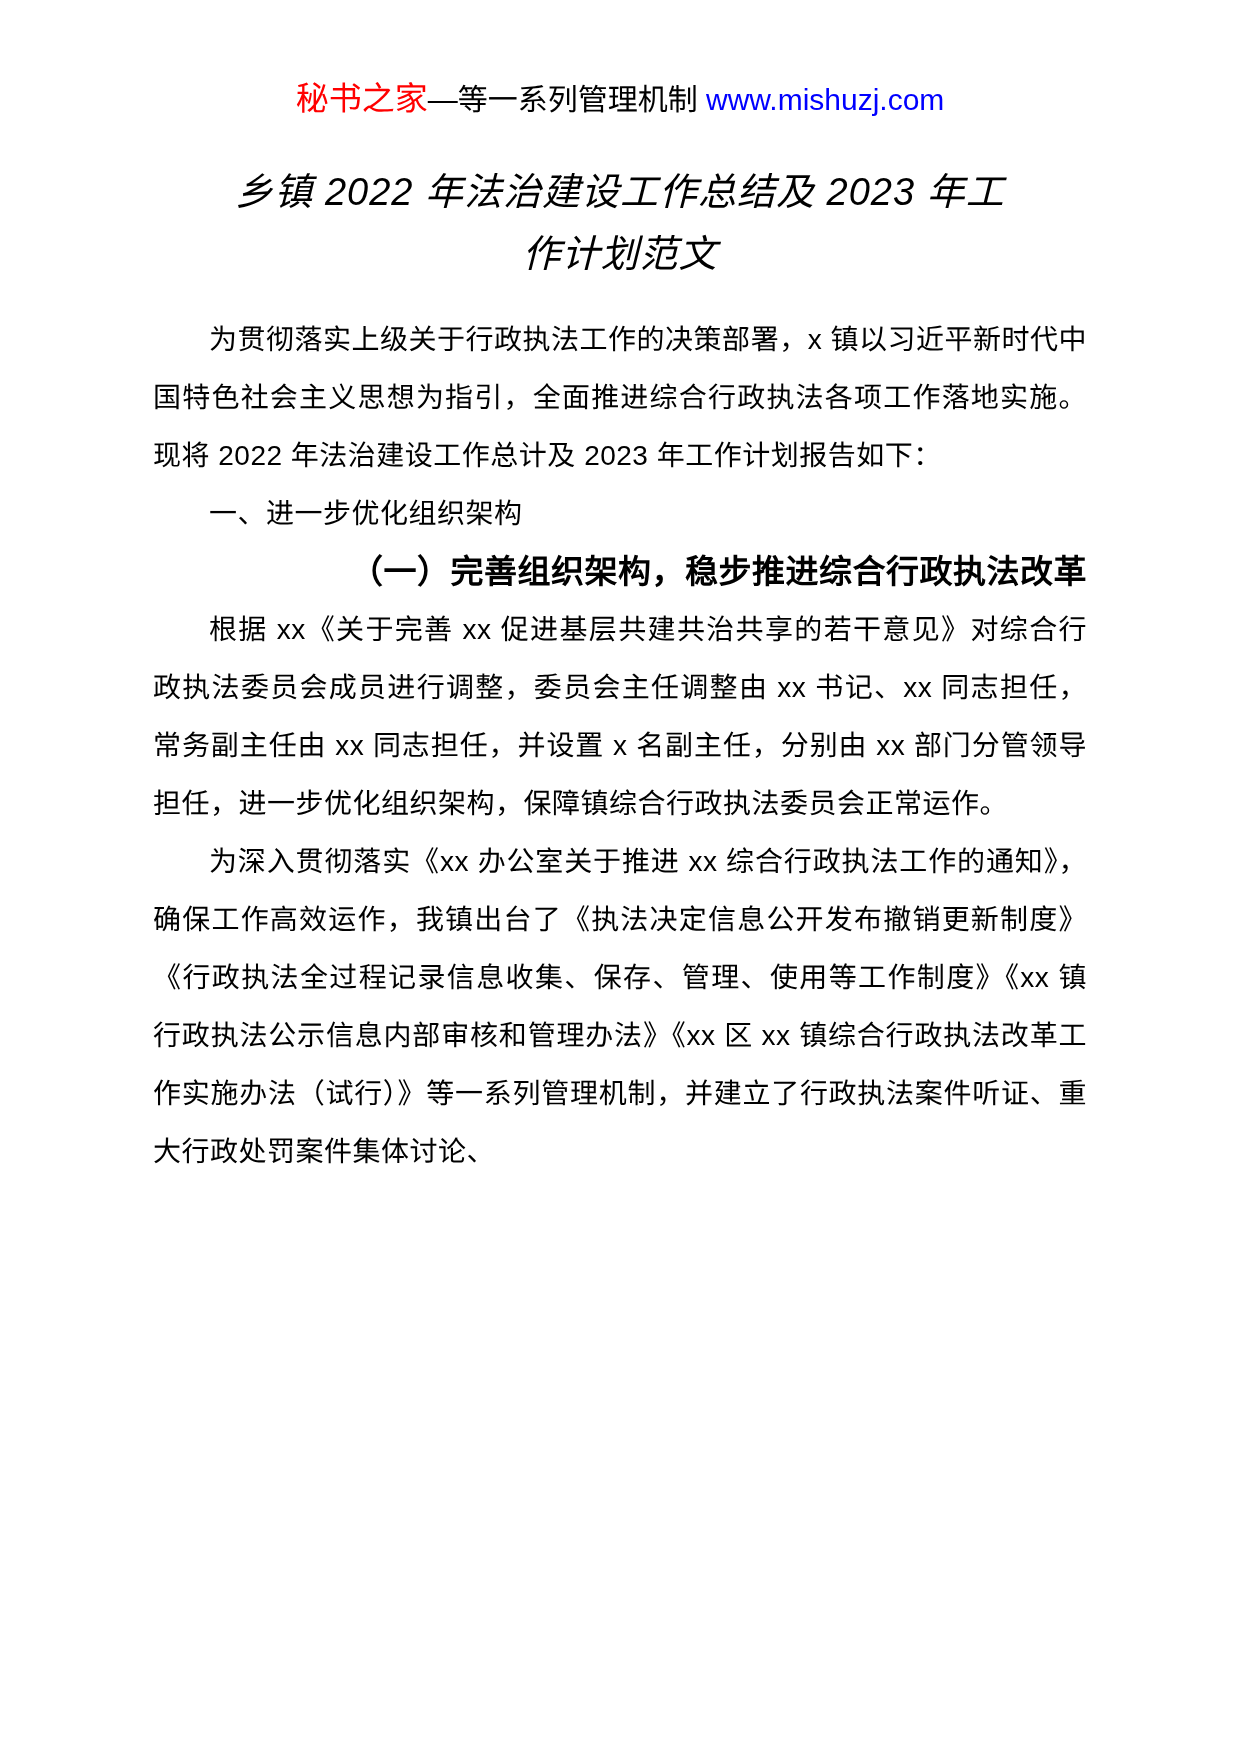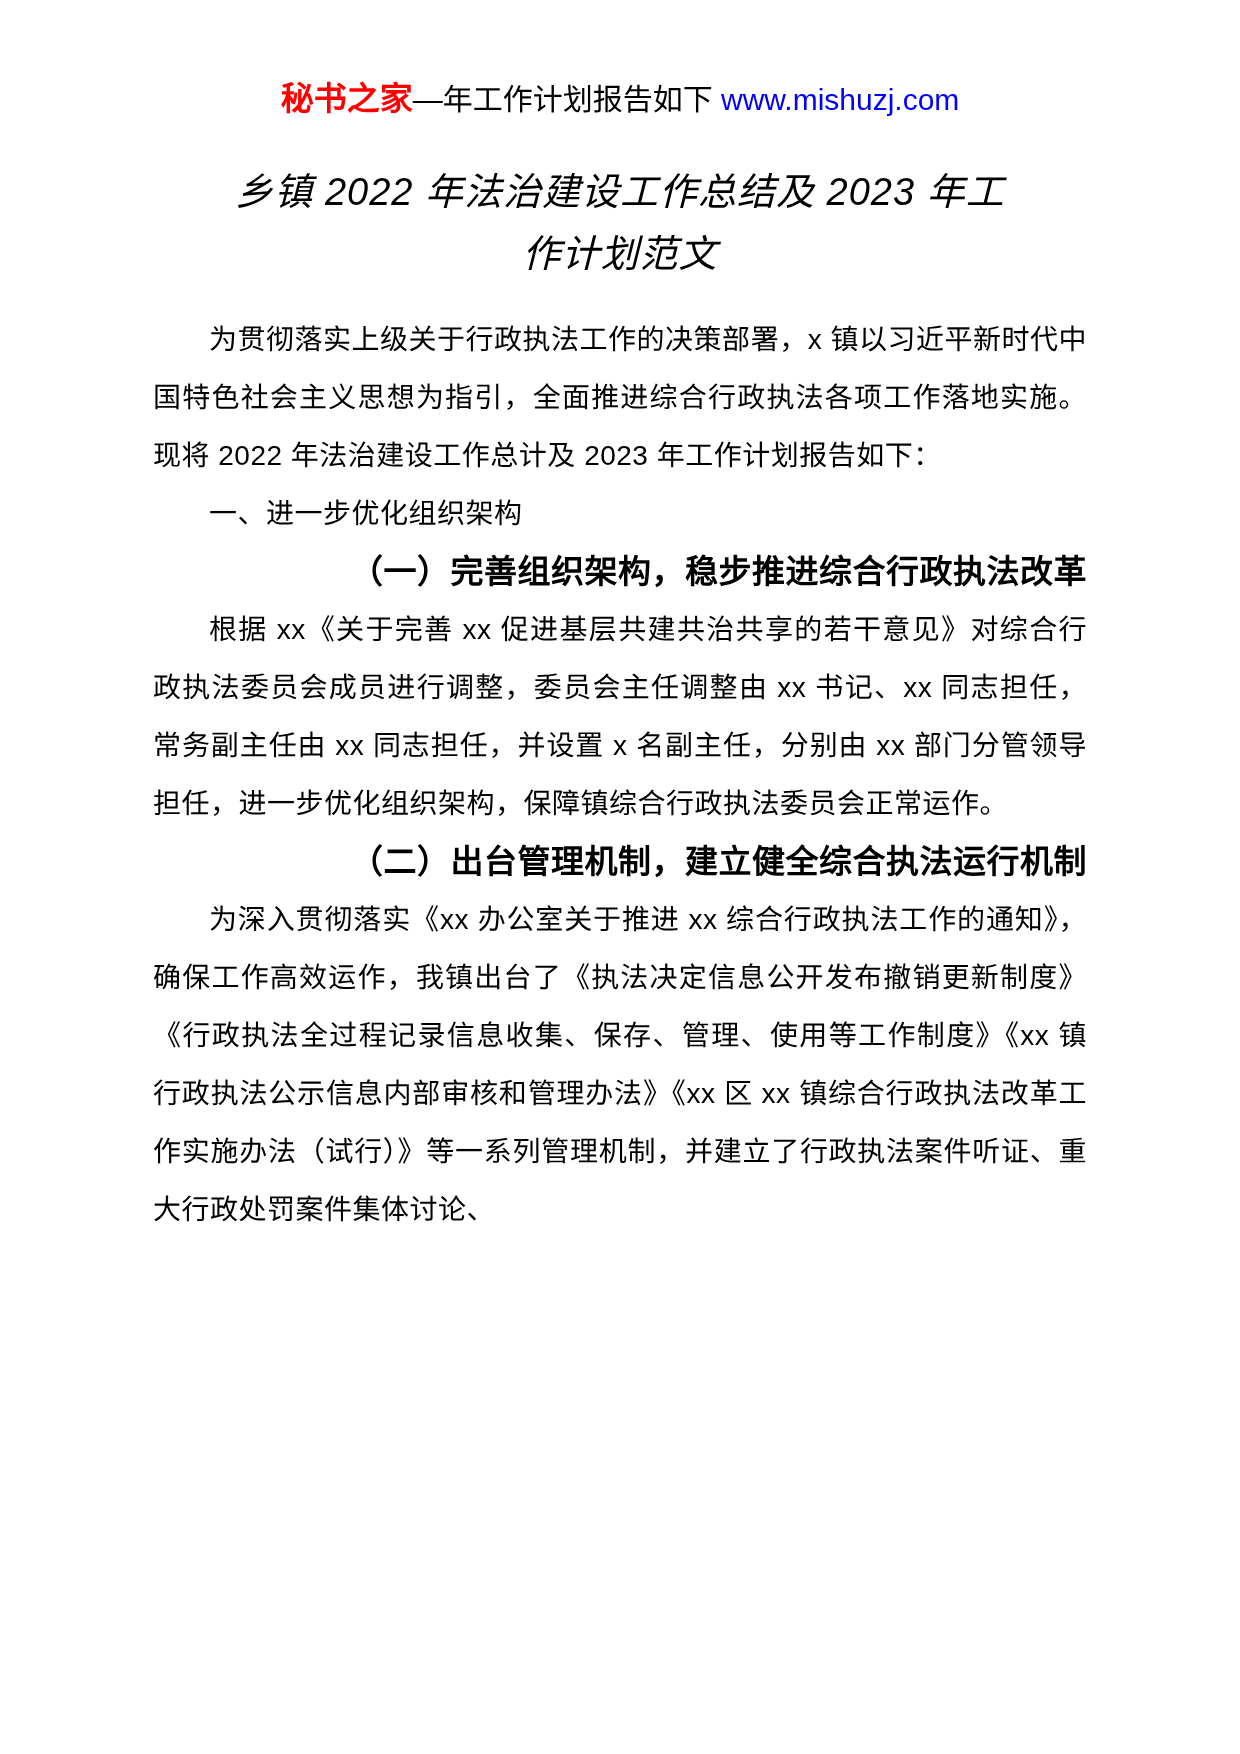--- a/index.html
+++ b/index.html
@@ -15,21 +15,21 @@
     overflow: hidden;
   }
   .header {
     text-align: center;
     font-size: 30px;
     line-height: 42px;
     white-space: nowrap;
   }
   .header .site-name {
     font-size: 33px;
-    font-weight: bold;
+    font-weight: normal;
     color: #ff0000;
   }
   .header .dash-tagline {
     color: #000000;
   }
   .header .site-url {
     color: #0000ff;
     text-decoration: none;
     text-align: center;
   }
@@ -61,30 +61,29 @@
     text-align: right;
     letter-spacing: 0.5px;
   }
 </style>
 </head>
 <body>
 
 <div class="page">
 
   <div class="header">
-    <span class="site-name">秘书之家</span><span class="dash-tagline">—年工作计划报告如下 </span><a class="site-url" href="#">www.mishuzj.com</a>
+    <span class="site-name">秘书之家</span><span class="dash-tagline">—等一系列管理机制 </span><a class="site-url" href="#">www.mishuzj.com</a>
   </div>
 
   <div class="doc-title">
     <div>乡镇 2022 年法治建设工作总结及 2023 年工</div>
     <div>作计划范文</div>
   </div>
 
   <div class="content">
     <p class="para">为贯彻落实上级关于行政执法工作的决策部署，x 镇以习近平新时代中国特色社会主义思想为指引，全面推进综合行政执法各项工作落地实施。现将 2022 年法治建设工作总计及 2023 年工作计划报告如下：</p>
     <p class="sub-heading">一、进一步优化组织架构</p>
     <p class="section-heading">（一）完善组织架构，稳步推进综合行政执法改革</p>
     <p class="para">根据 xx《关于完善 xx 促进基层共建共治共享的若干意见》对综合行政执法委员会成员进行调整，委员会主任调整由 xx 书记、xx 同志担任，常务副主任由 xx 同志担任，并设置 x 名副主任，分别由 xx 部门分管领导担任，进一步优化组织架构，保障镇综合行政执法委员会正常运作。</p>
-    <p class="section-heading">（二）出台管理机制，建立健全综合执法运行机制</p>
     <p class="para">为深入贯彻落实《xx 办公室关于推进 xx 综合行政执法工作的通知》，确保工作高效运作，我镇出台了《执法决定信息公开发布撤销更新制度》《行政执法全过程记录信息收集、保存、管理、使用等工作制度》《xx 镇行政执法公示信息内部审核和管理办法》《xx 区 xx 镇综合行政执法改革工作实施办法（试行）》等一系列管理机制，并建立了行政执法案件听证、重大行政处罚案件集体讨论、</p>
   </div>
 
 </div>
 
 </body></html>

